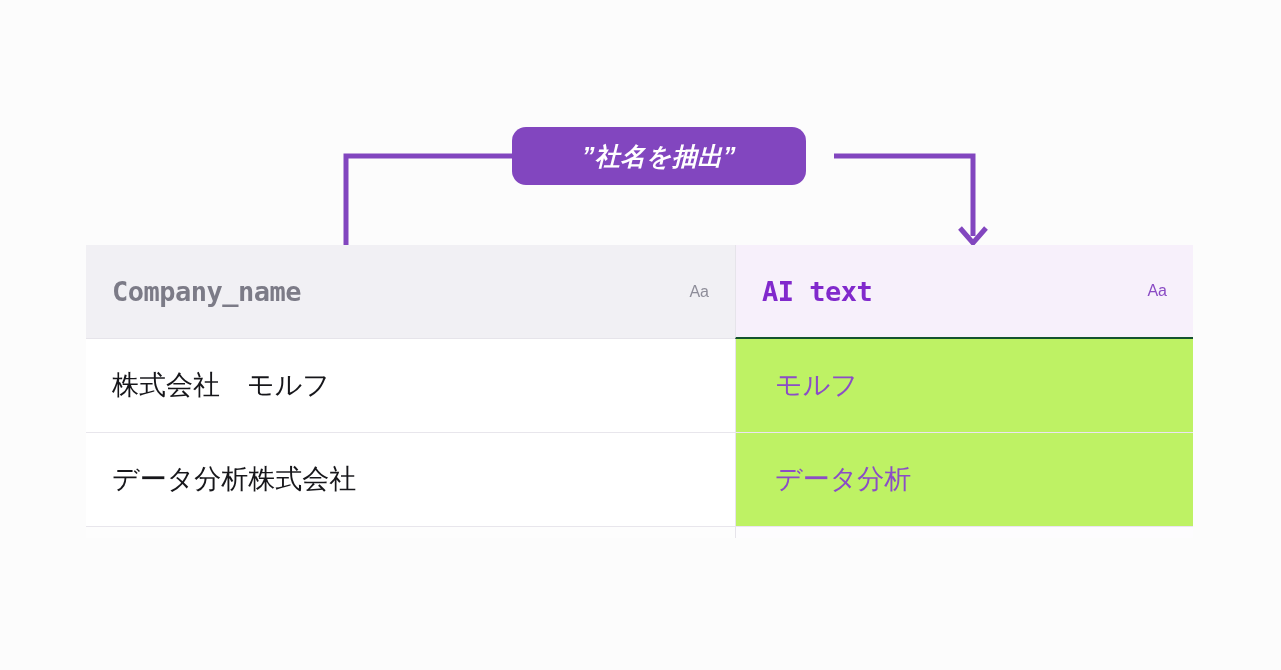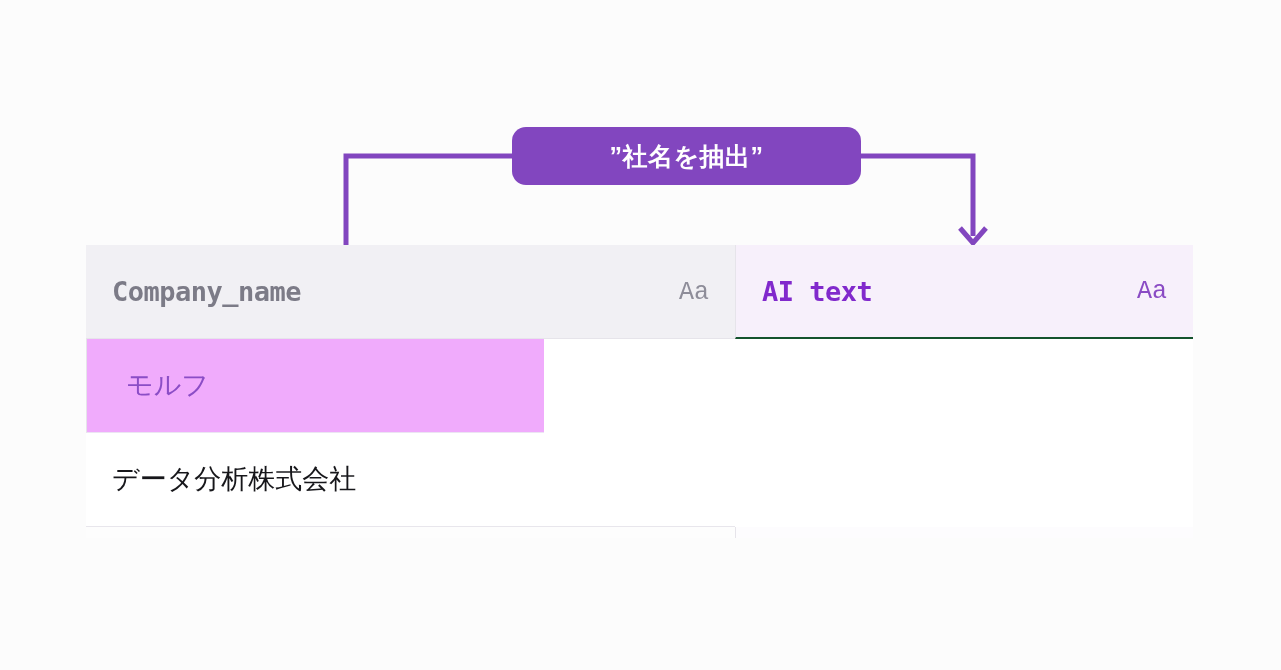--- a/index.html
+++ b/index.html
@@ -31,29 +31,30 @@
     width: 1281px;
     height: 670px;
     pointer-events: none;
   }
 
   
   #prompt-badge {
     position: absolute;
     left: 512px;
     top: 127px;
-    width: 349px;
+    width: 294px;
     height: 58px;
     border-radius: 14px;
     background: #8246bf;
     display: flex;
     align-items: center;
     justify-content: center;
     box-sizing: border-box;
     z-index: 5;
+    font-style: italic;
   }
   #prompt-badge .badge-text {
     color: #ffffff;
     font-size: 25px;
     font-weight: bold;
     letter-spacing: 0.5px;
     line-height: 1;
     white-space: nowrap;
   }
 
@@ -101,36 +102,36 @@
     letter-spacing: -0.5px;
   }
   .hdr-label.plain { color: #7c7b87; }
   .hdr-label.ai    { color: #8129cc; }
 
   .aa-icon {
     position: absolute;
     right: 26px;
     top: 50%;
     transform: translateY(-50%);
-    font-family: Liberation Mono, monospace;
-    font-size: 25px;
+    font-family: Liberation Sans, sans-serif;
+    font-size: 16px;
     font-weight: normal;
     line-height: 1;
   }
   .aa-icon.plain { color: #8e8d99; }
   .aa-icon.ai    { color: #8a4bc4; }
 
   
   .trow.body { height: 94px; }
   .trow.body .cell.col-a {
     background: #ffffff;
     border-bottom: 1px solid #e8e6ec;
   }
   .trow.body .cell.col-b {
-    background: #f0abfc;
+    background: #bef264;
     border-bottom: 1px solid #ece4f3;
     padding-left: 39px;
   }
   .cell-text {
     font-size: 27px;
     line-height: 1.2;
     white-space: pre;
   }
   .cell-text.plain { color: #16161a; }
   .cell-text.ai    { color: #8b4dc6; }
@@ -164,29 +165,35 @@
         <span class="hdr-label plain">Company_name</span>
         <span class="aa-icon plain">Aa</span>
       </div>
       <div class="cell col-b">
         <span class="hdr-label ai">AI text</span>
         <span class="aa-icon ai">Aa</span>
       </div>
     </div>
 
     <div class="trow body">
+      <div class="cell col-a">
+        <span class="cell-text plain">株式会社　モルフ</span>
+      </div>
       <div class="cell col-b">
         <span class="cell-text ai">モルフ</span>
       </div>
     </div>
 
     <div class="trow body">
       <div class="cell col-a">
         <span class="cell-text plain">データ分析株式会社</span>
       </div>
+      <div class="cell col-b">
+        <span class="cell-text ai">データ分析</span>
+      </div>
     </div>
 
     <div class="trow partial">
       <div class="cell col-a"></div>
       <div class="cell col-b"></div>
     </div>
 
   </div>
 
 </div>

